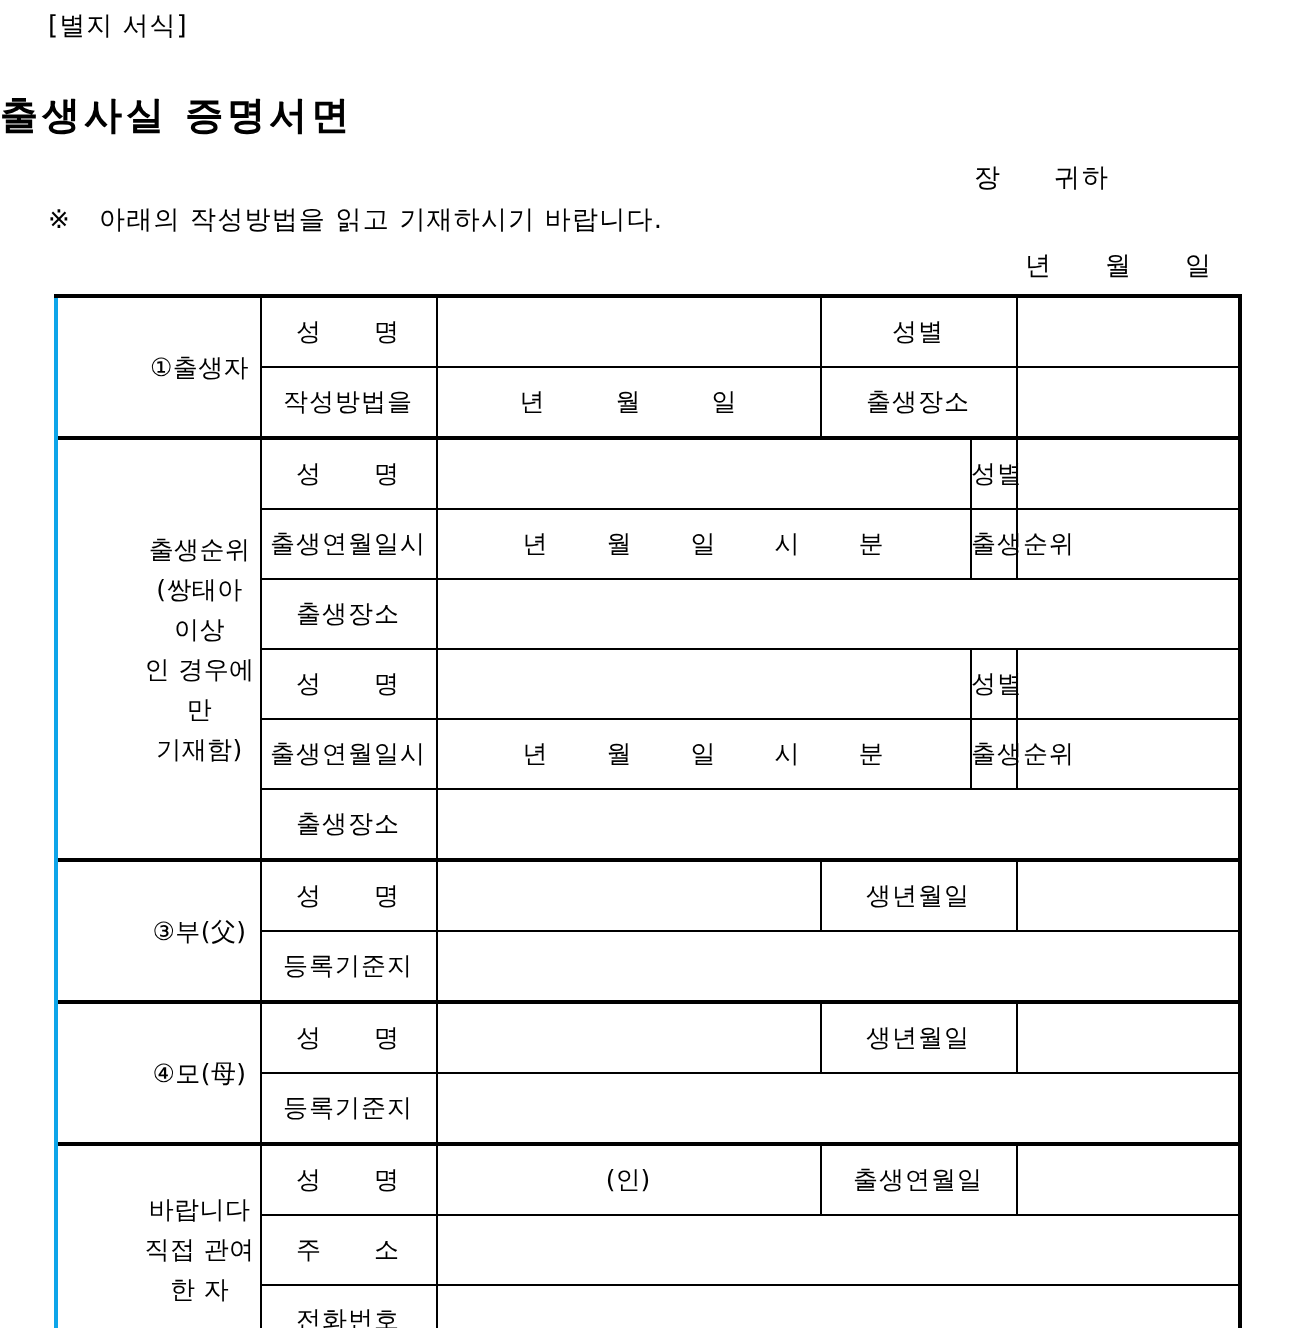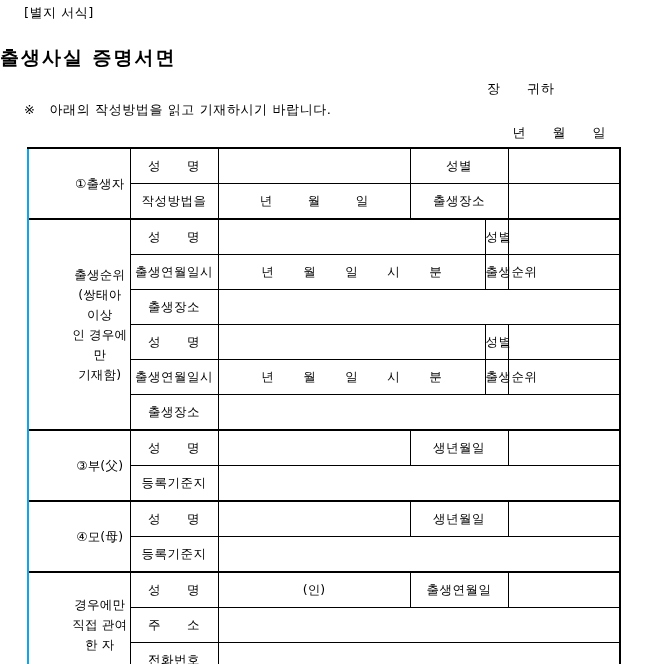--- a/index.html
+++ b/index.html
@@ -244,21 +244,21 @@
         <td colspan="3" class="lbl">생년월일</td>
         <td class="edge-r fld"></td>
       </tr>
       <tr>
         <td class="lbl">등록기준지</td>
         <td colspan="5" class="edge-r fld"></td>
       </tr>
 
       <tr class="sec-start">
         <td class="edge-l" rowspan="3">
-          <div class="grp">경우에만</div>
+          <div class="grp">바랍니다</div>
           <div class="grp">직접 관여한 자</div>
         </td>
         <td class="lbl spread">성<span class="s"></span>명</td>
         <td class="seal">
           <span>(인)</span>
         </td>
         <td colspan="3" class="lbl">출생연월일</td>
         <td class="edge-r fld"></td>
       </tr>
       <tr>

